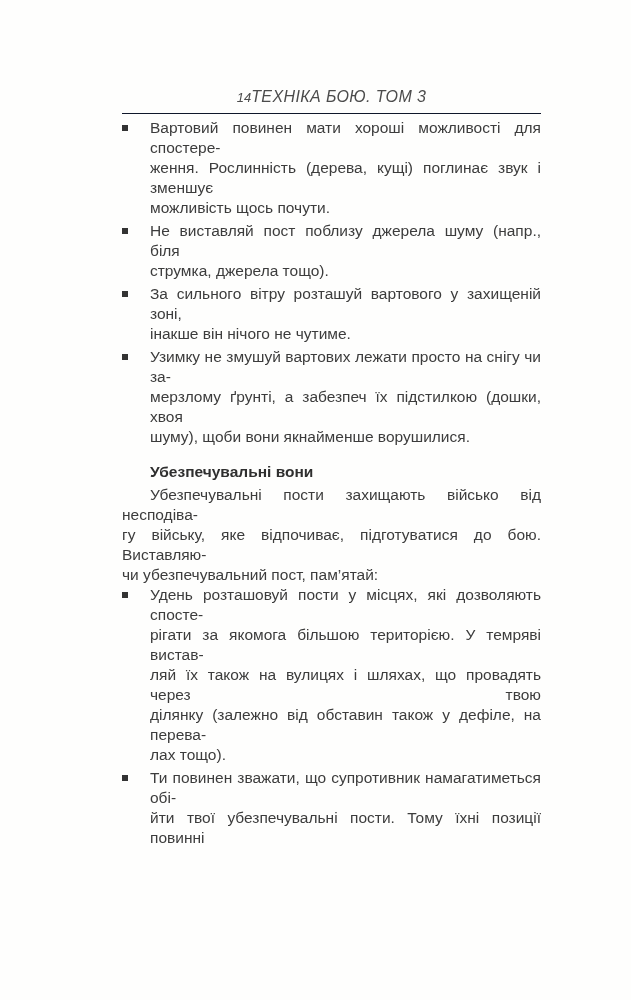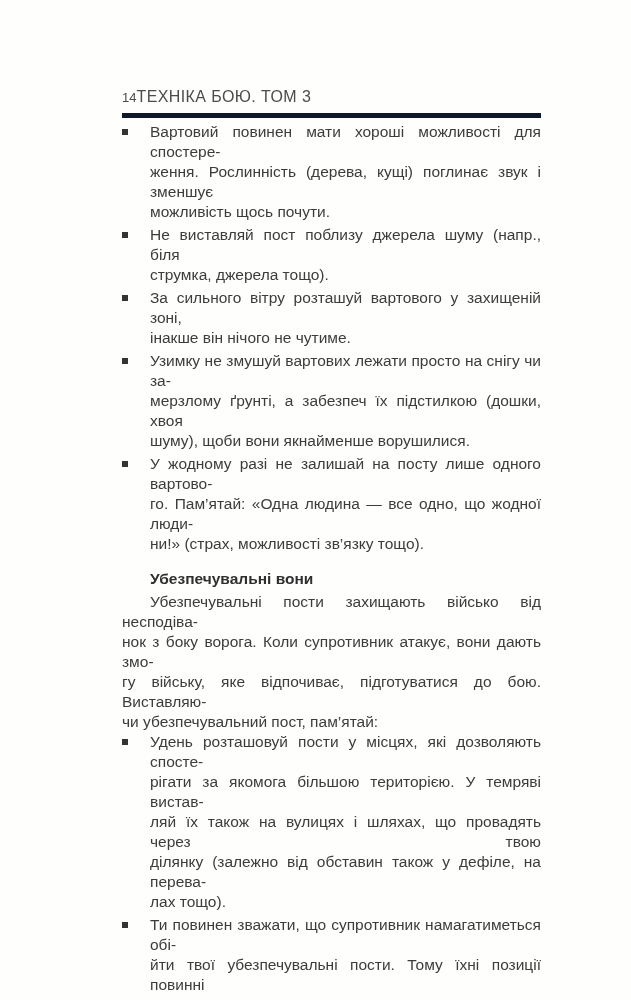--- a/index.html
+++ b/index.html
@@ -17,25 +17,26 @@
     overflow: hidden;
   }
   .content {
     position: absolute;
     left: 122px;
     top: 88px;
     width: 419px;
   }
   .page-header {
     display: flex;
-    justify-content: flex-start;
+    justify-content: center;
     align-items: baseline;
     padding-bottom: 7px;
-    border-bottom: 5px solid #0f172a;
+    border-bottom: 1px solid #0f172a;
     color: #4c4c4c;
+    font-style: italic;
   }
   .page-number {
     font-size: 13px;
   }
   .running-title {
     font-size: 16px;
     letter-spacing: 0.4px;
   }
   .body-text {
     font-size: 15.5px;
@@ -125,37 +126,26 @@
           <div class="bullet-item">
             <div class="bullet-marker-col">
               <div class="bullet-square"></div>
             </div>
             <div class="bullet-text">
               <div class="line">Узимку не змушуй вартових лежати просто на снігу чи за-</div>
               <div class="line">мерзлому ґрунті, а забезпеч їх підстилкою (дошки, хвоя</div>
               <div class="line last">шуму), щоби вони якнайменше ворушилися.</div>
             </div>
           </div>
-          <div class="bullet-item">
-            <div class="bullet-marker-col">
-              <div class="bullet-square"></div>
-            </div>
-            <div class="bullet-text">
-              <div class="line">У жодному разі не залишай на посту лише одного вартово-</div>
-              <div class="line">го. Пам’ятай: «Одна людина — все одно, що жодної люди-</div>
-              <div class="line last">ни!» (страх, можливості зв’язку тощо).</div>
-            </div>
-          </div>
         </div>
 
       <h2 class="section-heading">Убезпечувальні вони</h2>
 
       <div class="paragraph indent-first">
           <div class="line">Убезпечувальні пости захищають військо від несподіва-</div>
-          <div class="line">нок з боку ворога. Коли супротивник атакує, вони дають змо-</div>
           <div class="line">гу війську, яке відпочиває, підготуватися до бою. Виставляю-</div>
           <div class="line last">чи убезпечувальний пост, пам’ятай:</div>
         </div>
 
       <div class="bullet-list">
           <div class="bullet-item">
             <div class="bullet-marker-col">
               <div class="bullet-square"></div>
             </div>
             <div class="bullet-text">

